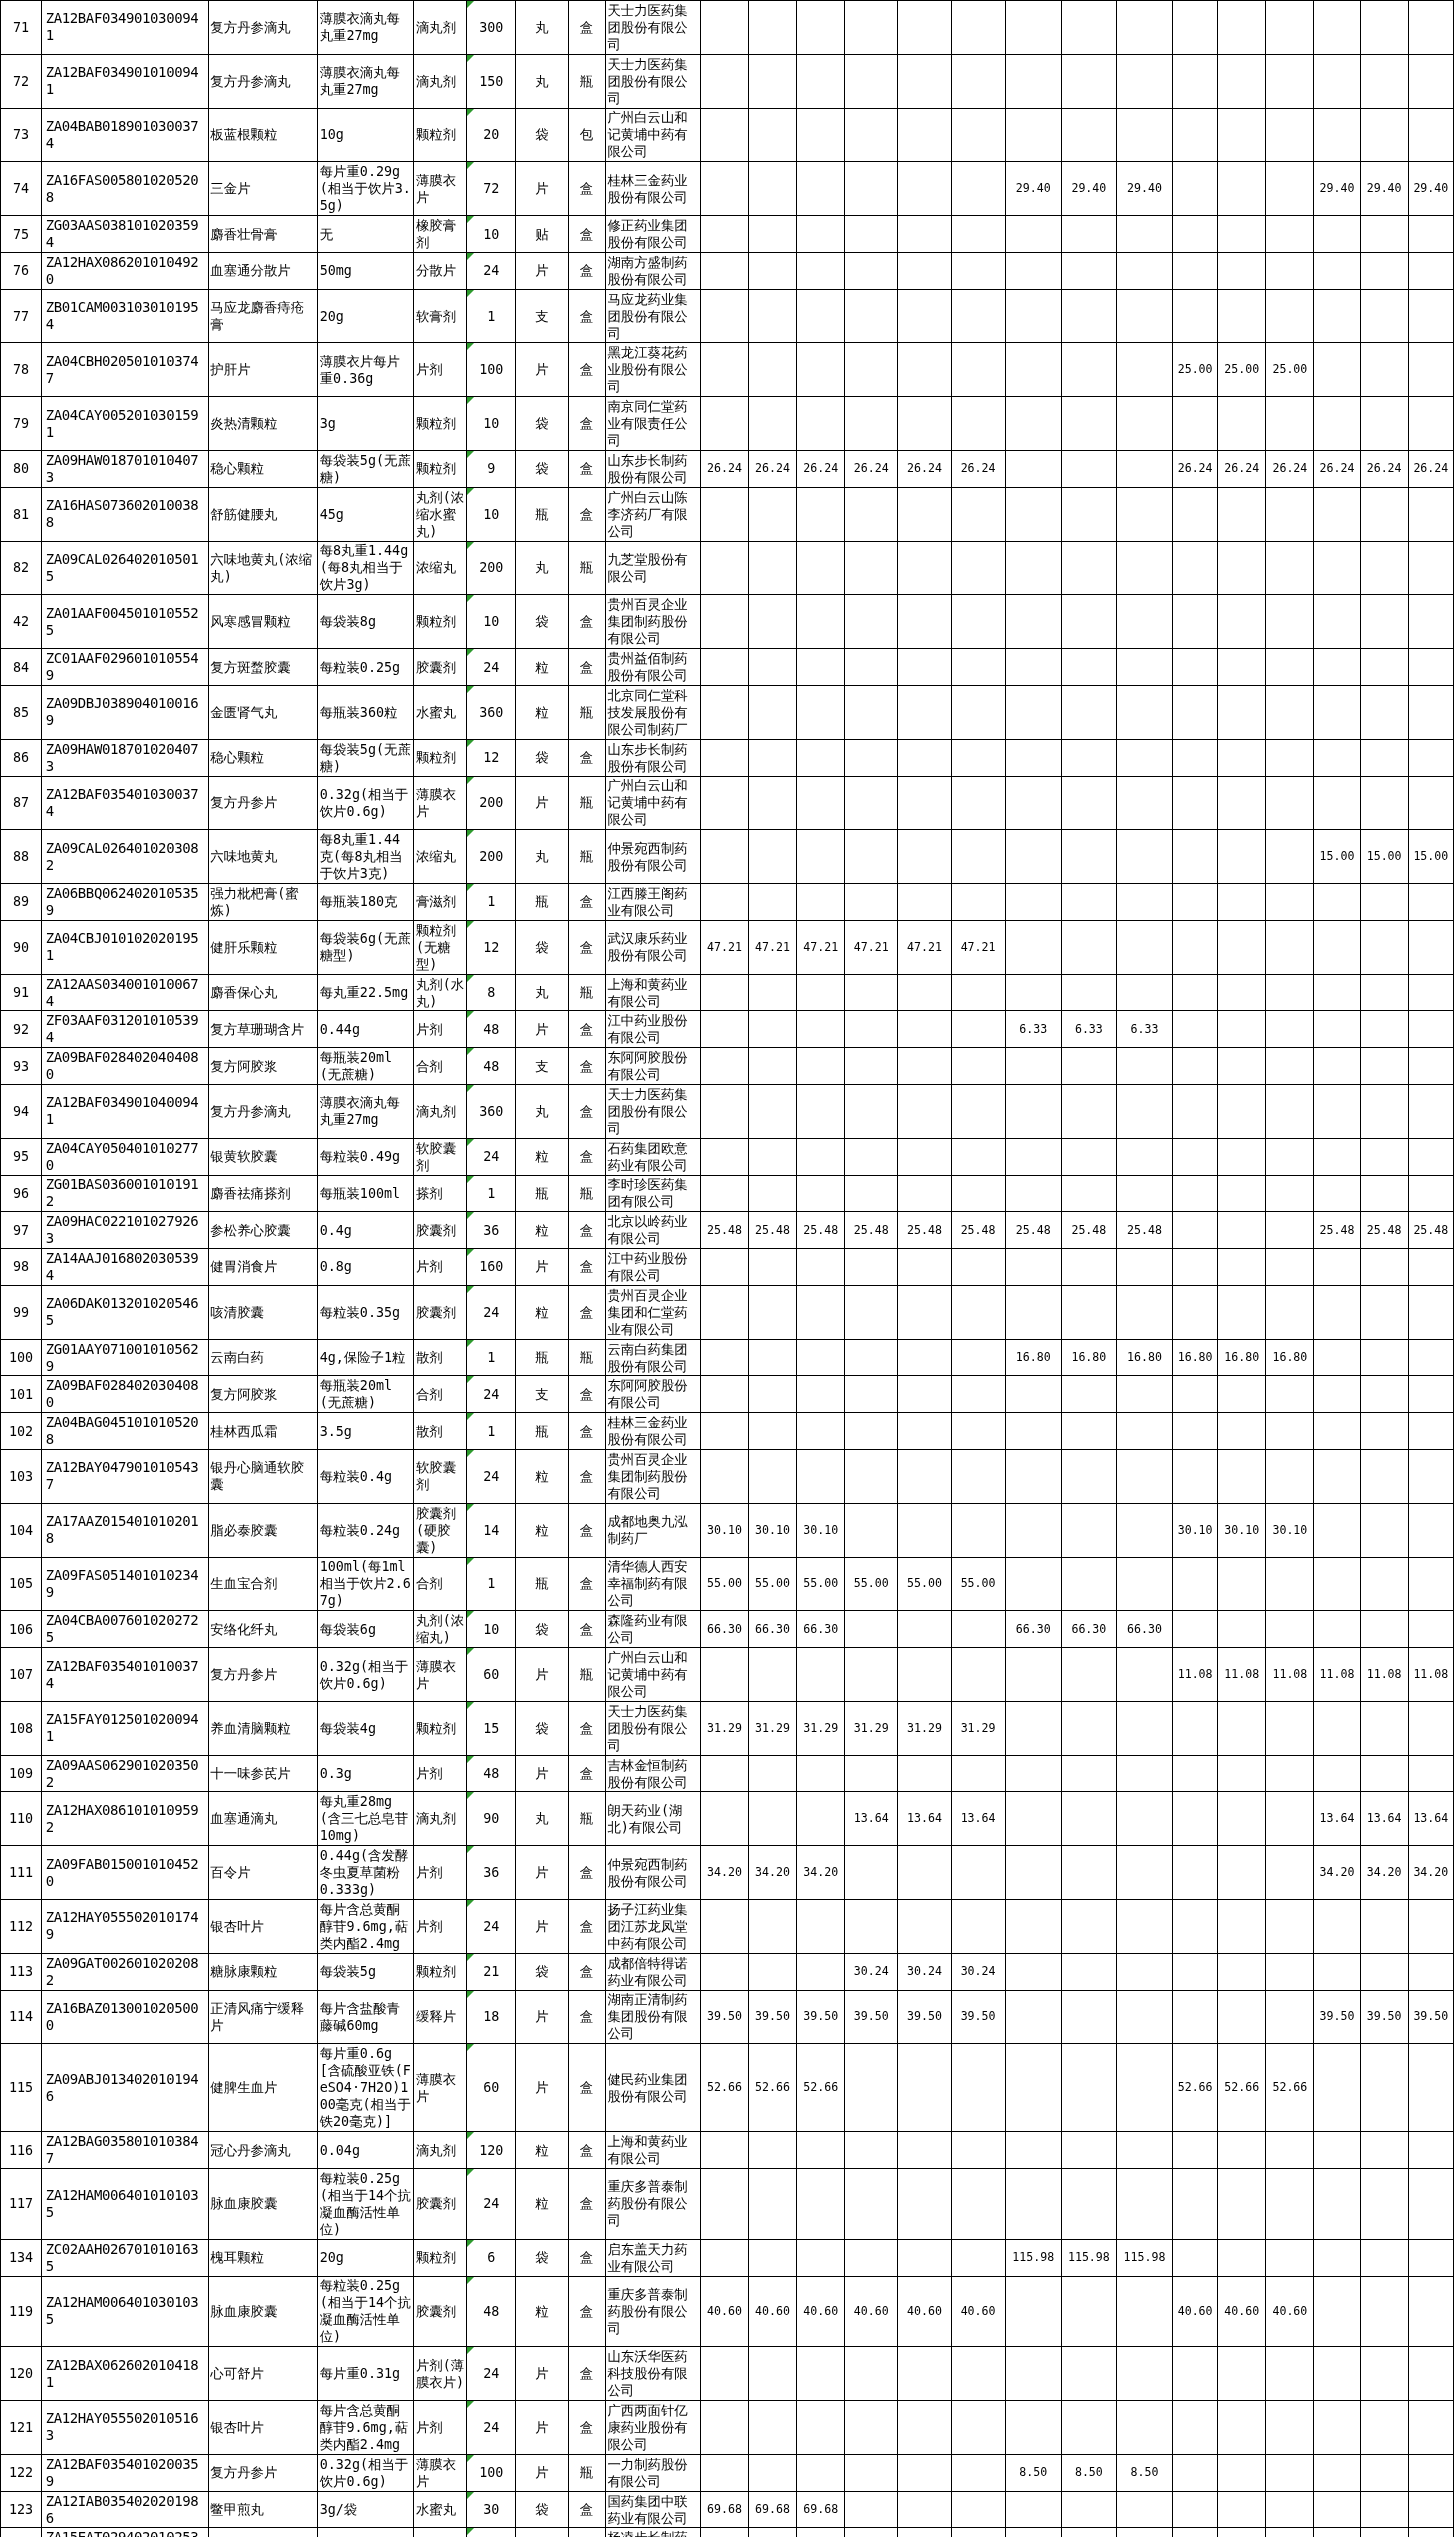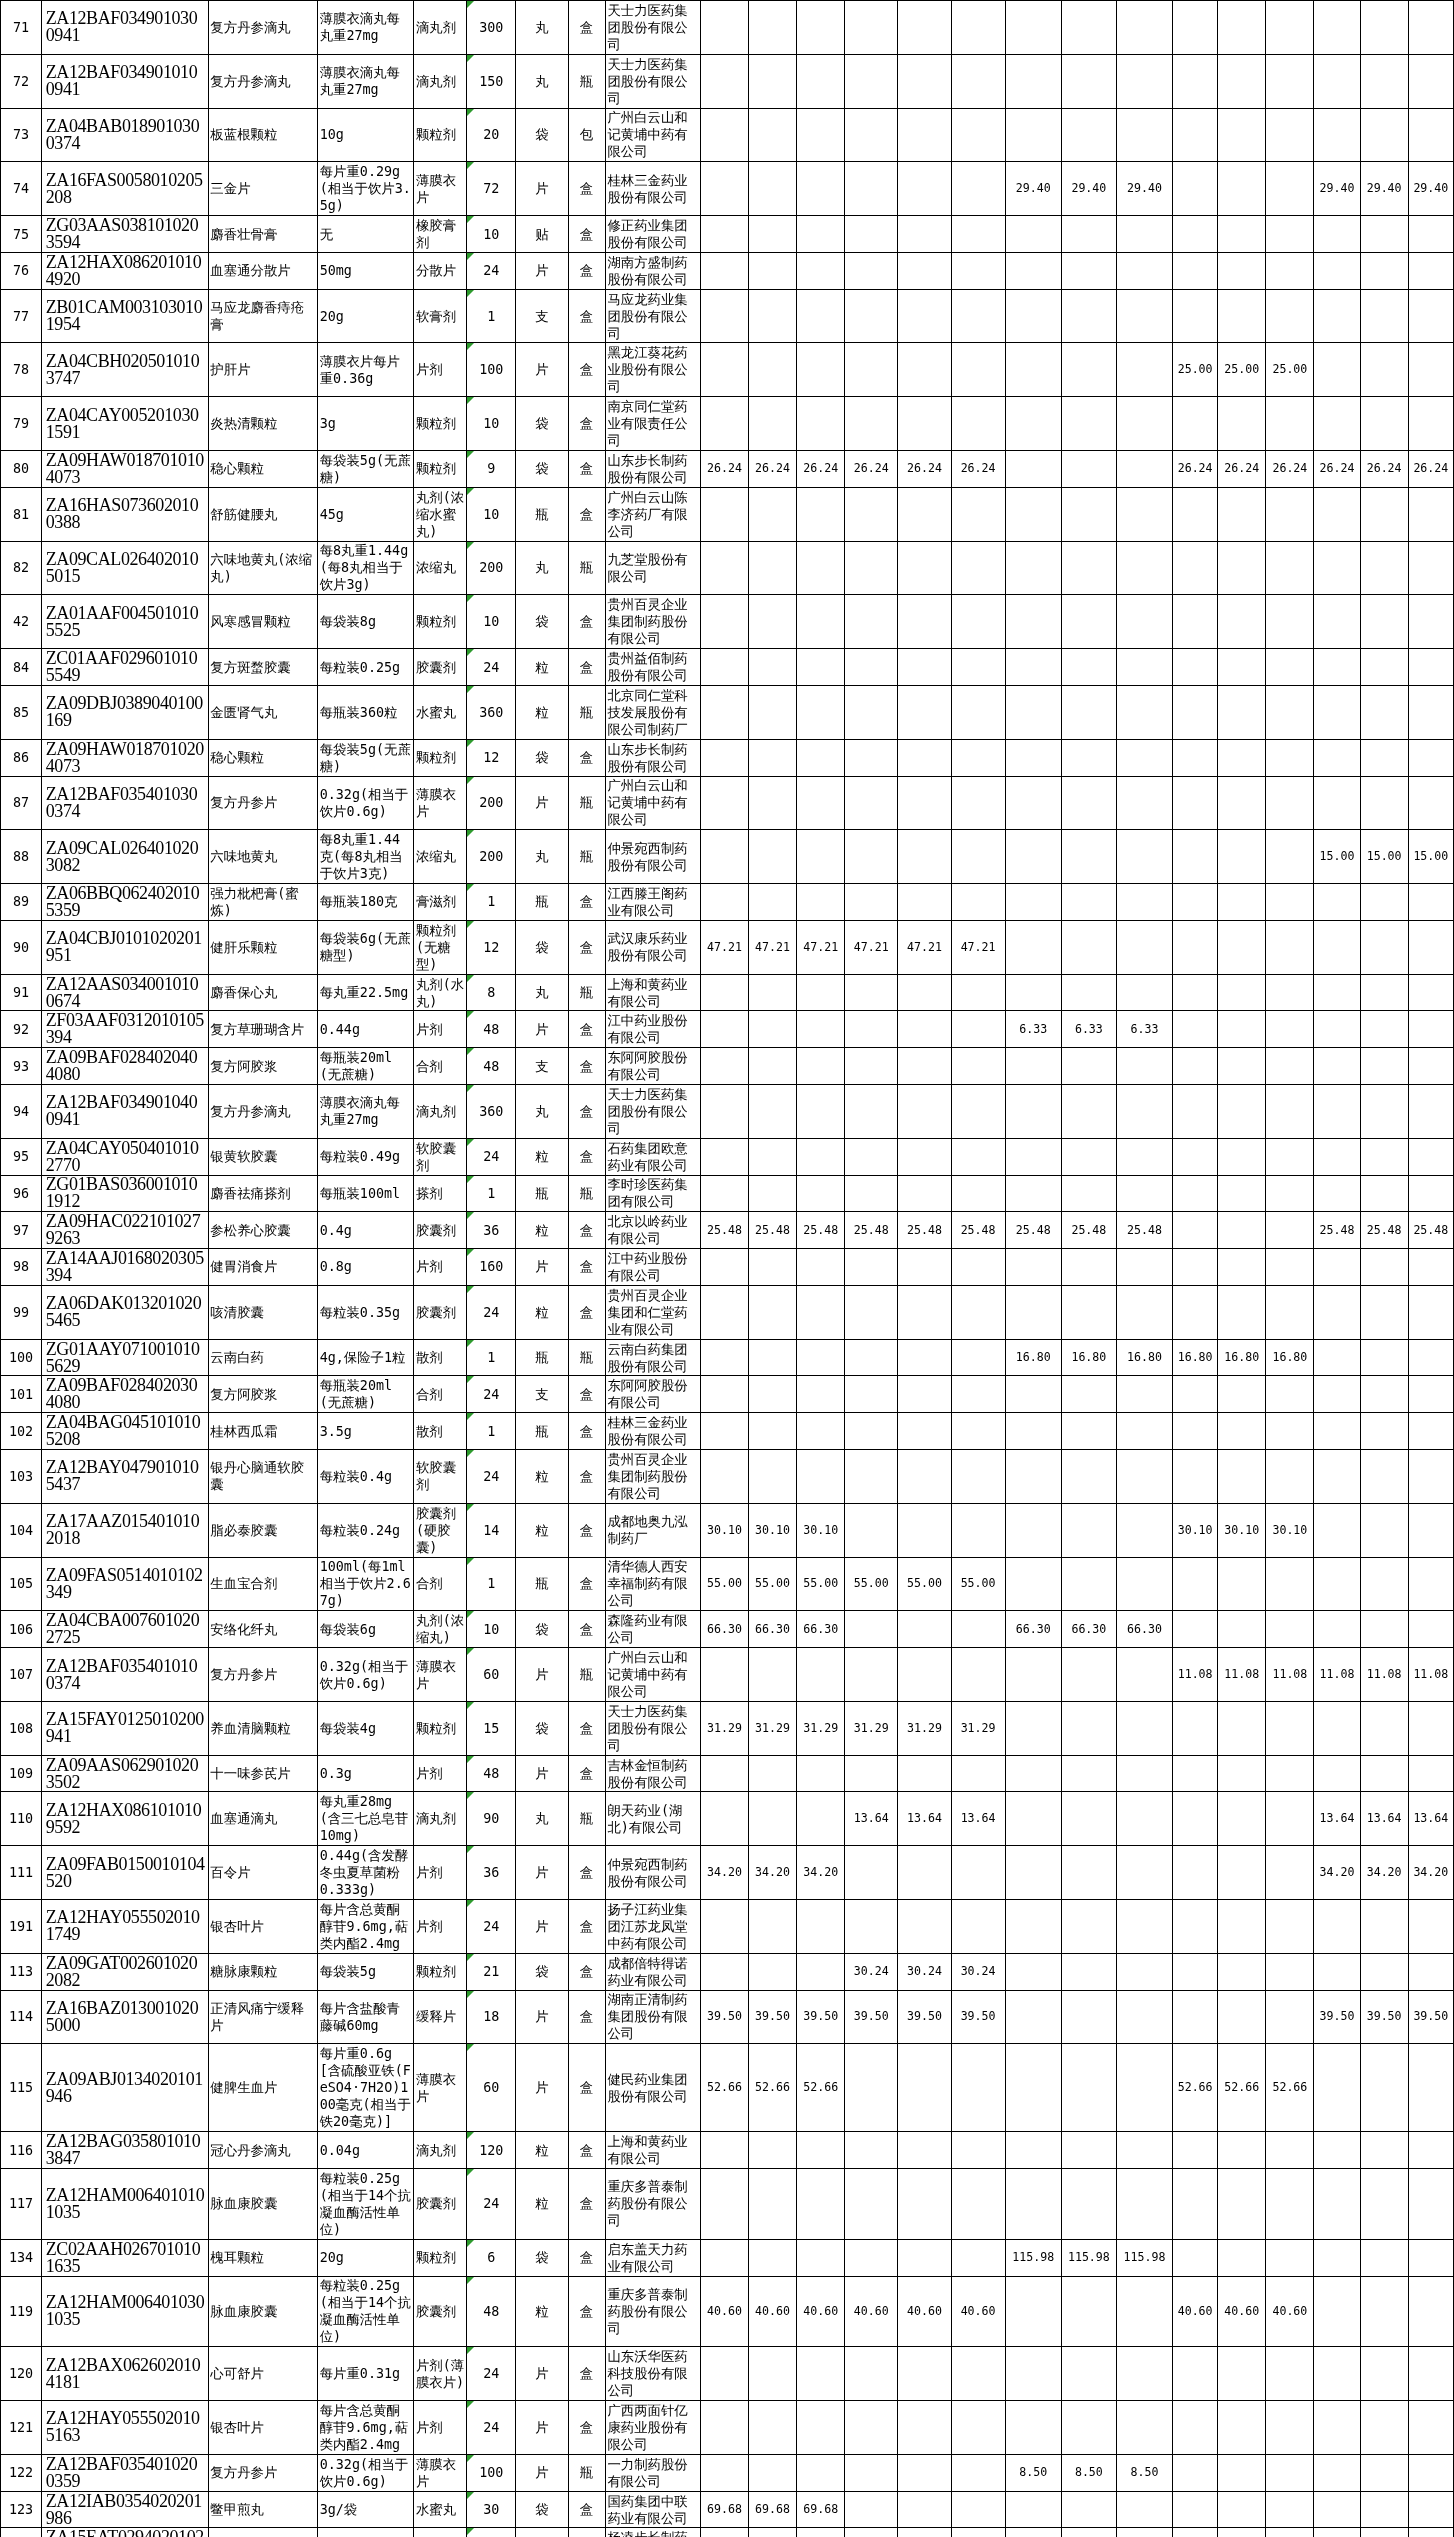--- a/index.html
+++ b/index.html
@@ -18,21 +18,21 @@
     padding:0.9px 1.8px;
     font-size:13.4px;
     line-height:17px;
     word-break:break-all;
     overflow:hidden;
     position:relative;
     background:#fff;
   }
   tr{height:34px;}
   td.c{text-align:center;padding:0.9px 0.9px;}
-  td.id{font-size:18px;padding:0.9px 1.8px 0.9px 3.6px;letter-spacing:-0.4px;font-family:Liberation Serif, serif;}
+  td.id{font-size:14px;padding:0.9px 1.8px 0.9px 3.6px;letter-spacing:-0.4px;}
   td.price{font-size:11.6px;text-align:center;padding:0.9px 0;}
   td.qty .corner{
     position:absolute;top:0;left:0;width:0;height:0;
     border-top:7.1px solid #2E9B2E;
     border-right:7.1px solid transparent;
   }
   
   col.w-no{width:41px} col.w-code{width:166px} col.w-name{width:109px}
   col.w-spec{width:96px} col.w-form{width:53px} col.w-qty{width:49px}
   col.w-unit{width:52px} col.w-pkg{width:37px} col.w-mfr{width:95px}
@@ -1133,21 +1133,21 @@
         <td class="price" data-name="cell-price-8"></td>
         <td class="price" data-name="cell-price-9"></td>
         <td class="price" data-name="cell-price-10"></td>
         <td class="price" data-name="cell-price-11"></td>
         <td class="price" data-name="cell-price-12"></td>
         <td class="price" data-name="cell-price-13">34.20</td>
         <td class="price" data-name="cell-price-14">34.20</td>
         <td class="price" data-name="cell-price-15">34.20</td>
       </tr>
       <tr data-name="table-row">
-        <td class="c" data-name="cell-row-no">191</td>
+        <td class="c" data-name="cell-row-no">112</td>
         <td class="id" data-name="cell-product-code">ZA12HAY0555020101749</td>
         <td data-name="cell-product-name">银杏叶片</td>
         <td data-name="cell-spec">每片含总黄酮醇苷9.6mg,萜类内酯2.4mg</td>
         <td data-name="cell-dosage-form">片剂</td>
         <td class="c qty" data-name="cell-quantity"><span class="corner" data-name="green-triangle-icon"></span>24</td>
         <td class="c" data-name="cell-unit">片</td>
         <td class="c" data-name="cell-package">盒</td>
         <td data-name="cell-manufacturer">扬子江药业集团江苏龙凤堂中药有限公司</td>
         <td class="price" data-name="cell-price-1"></td>
         <td class="price" data-name="cell-price-2"></td>

